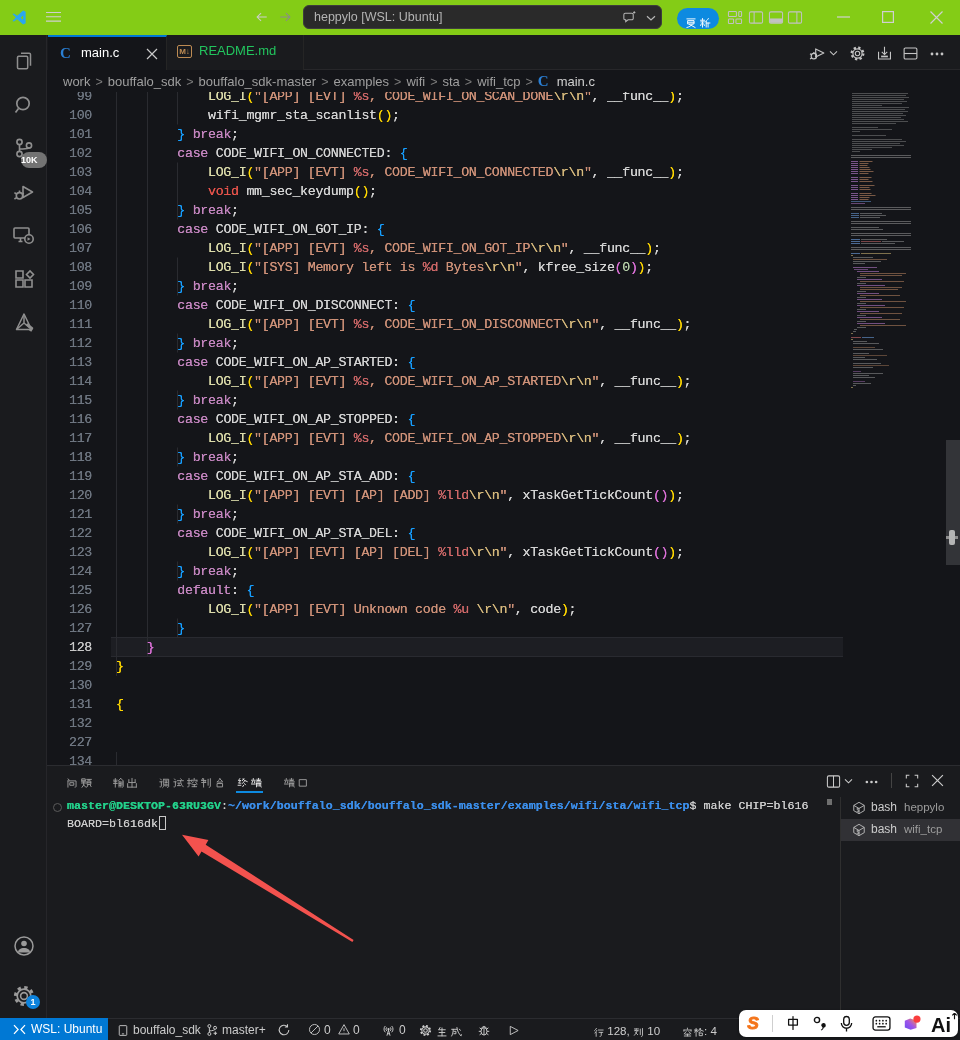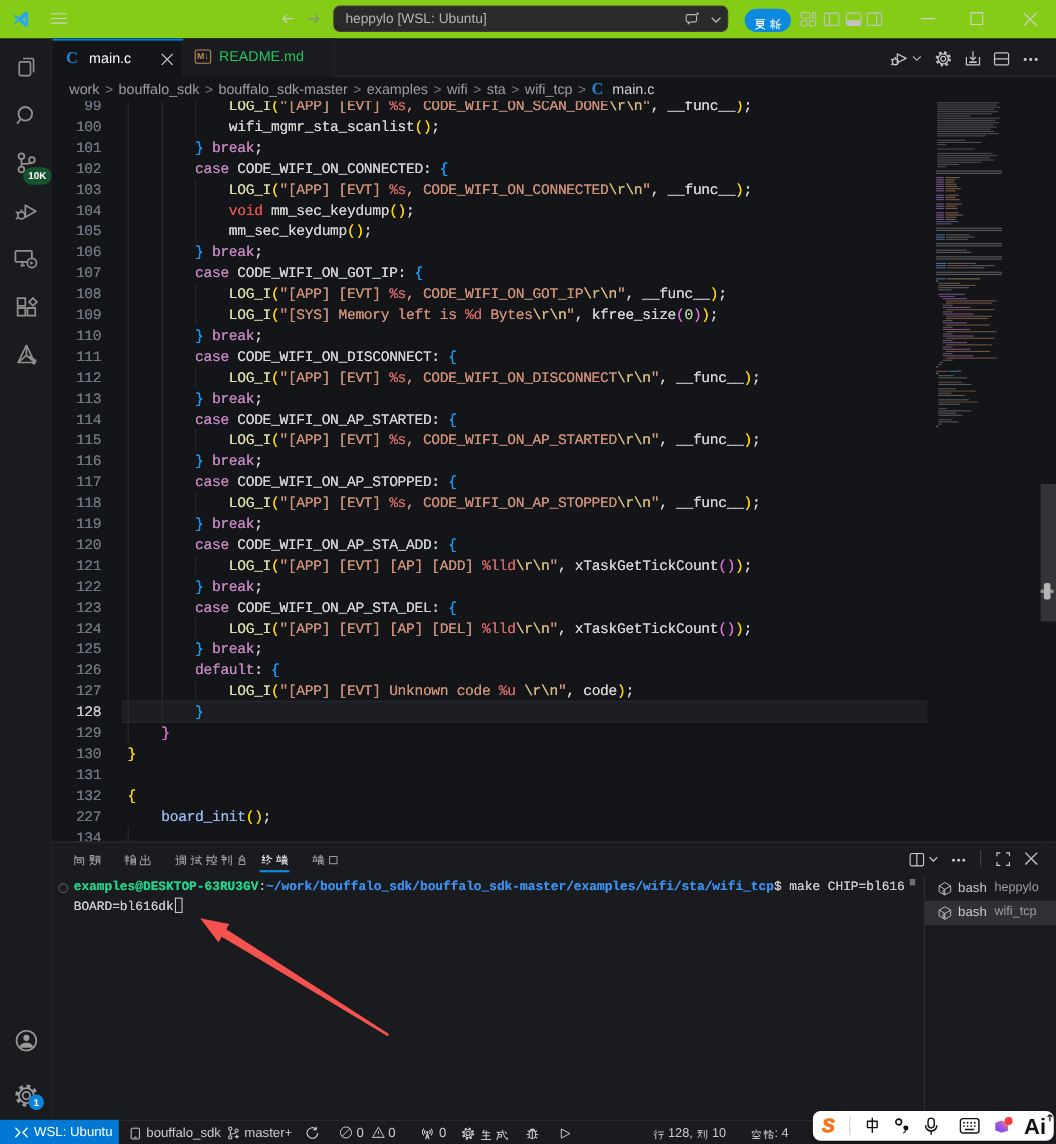--- a/index.html
+++ b/index.html
@@ -158,21 +158,21 @@
         </g>
       </svg>
   <svg class="abs" style="left:12px;top:101px" width="24" height="24" viewBox="0 0 24 24">
         <g stroke="#8f8f8f" stroke-width="1.6" fill="none">
           <circle cx="7.5" cy="6" r="2.6"></circle>
           <circle cx="17" cy="9.5" r="2.6"></circle>
           <circle cx="7.5" cy="18" r="2.6"></circle>
           <path d="M7.5 8.6v6.8M7.5 13c4.5 0 8-0.5 9.5-1"></path>
         </g>
       </svg>
-  <div class="abs" style="left:21px;top:117px;width:26px;height:16px;background:#14532d;border-radius:9px;color:#fff;font-size:9px;font-weight:bold;text-align:center;line-height:16px">10K</div>
+  <div class="abs" style="left:21px;top:117px;width:26px;height:16px;background:#737373;border-radius:9px;color:#fff;font-size:9px;font-weight:bold;line-height:16px">10K</div>
   <svg class="abs" style="left:12px;top:145px" width="24" height="24" viewBox="0 0 24 24">
         <g stroke="#8f8f8f" stroke-width="1.6" fill="none" stroke-linejoin="round">
           <path d="M11 6.5 20.5 12 11 17.5z"></path>
           <circle cx="7.5" cy="15.8" r="3.2"></circle>
           <path d="M7.5 12.6V10.4M4.6 14l-2.2-1.4M4.6 17.6 2.4 19M10.4 14l1.4-0.9"></path>
         </g>
       </svg>
   <svg class="abs" style="left:11px;top:188px" width="25" height="24" viewBox="0 0 24 24">
         <g stroke="#8f8f8f" stroke-width="1.6" fill="none">
           <rect x="2.5" y="5" width="15" height="10" rx="1"></rect>
@@ -313,21 +313,20 @@
 <div class="ln">227</div>
 <div class="ln">134</div>
       </div>
   <div class="abs mono" id="code" style="left:69px;top:-5.5px;font-size:13.3px;letter-spacing:-0.31px">
         <div class="cl"><i class="y">            LOG_I</i><i class="b1">(</i><i class="s">"[APP] [EVT] </i><i class="f">%s</i><i class="s">, CODE_WIFI_ON_SCAN_DONE</i><i class="e">\r\n</i><i class="s">"</i><i class="w">, __func__</i><i class="b1">)</i><i class="w">;</i></div>
 <div class="cl"><i class="w">            wifi_mgmr_sta_scanlist</i><i class="b1">()</i><i class="w">;</i></div>
 <div class="cl"><i class="b3">        }</i><i class="w"> </i><i class="p">break</i><i class="w">;</i></div>
 <div class="cl"><i class="p">        case</i><i class="w"> CODE_WIFI_ON_CONNECTED: </i><i class="b3">{</i></div>
 <div class="cl"><i class="y">            LOG_I</i><i class="b1">(</i><i class="s">"[APP] [EVT] </i><i class="f">%s</i><i class="s">, CODE_WIFI_ON_CONNECTED</i><i class="e">\r\n</i><i class="s">"</i><i class="w">, __func__</i><i class="b1">)</i><i class="w">;</i></div>
 <div class="cl"><i class="r">            void</i><i class="w"> mm_sec_keydump</i><i class="b1">()</i><i class="w">;</i></div>
-<div class="cl"><i class="w">            mm_sec_keydump</i><i class="b1">()</i><i class="w">;</i></div>
 <div class="cl"><i class="b3">        }</i><i class="w"> </i><i class="p">break</i><i class="w">;</i></div>
 <div class="cl"><i class="p">        case</i><i class="w"> CODE_WIFI_ON_GOT_IP: </i><i class="b3">{</i></div>
 <div class="cl"><i class="y">            LOG_I</i><i class="b1">(</i><i class="s">"[APP] [EVT] </i><i class="f">%s</i><i class="s">, CODE_WIFI_ON_GOT_IP</i><i class="e">\r\n</i><i class="s">"</i><i class="w">, __func__</i><i class="b1">)</i><i class="w">;</i></div>
 <div class="cl"><i class="y">            LOG_I</i><i class="b1">(</i><i class="s">"[SYS] Memory left is </i><i class="f">%d</i><i class="s"> Bytes</i><i class="e">\r\n</i><i class="s">"</i><i class="w">, kfree_size</i><i class="b2">(</i><i class="n">0</i><i class="b2">)</i><i class="b1">)</i><i class="w">;</i></div>
 <div class="cl"><i class="b3">        }</i><i class="w"> </i><i class="p">break</i><i class="w">;</i></div>
 <div class="cl"><i class="p">        case</i><i class="w"> CODE_WIFI_ON_DISCONNECT: </i><i class="b3">{</i></div>
 <div class="cl"><i class="y">            LOG_I</i><i class="b1">(</i><i class="s">"[APP] [EVT] </i><i class="f">%s</i><i class="s">, CODE_WIFI_ON_DISCONNECT</i><i class="e">\r\n</i><i class="s">"</i><i class="w">, __func__</i><i class="b1">)</i><i class="w">;</i></div>
 <div class="cl"><i class="b3">        }</i><i class="w"> </i><i class="p">break</i><i class="w">;</i></div>
 <div class="cl"><i class="p">        case</i><i class="w"> CODE_WIFI_ON_AP_STARTED: </i><i class="b3">{</i></div>
 <div class="cl"><i class="y">            LOG_I</i><i class="b1">(</i><i class="s">"[APP] [EVT] </i><i class="f">%s</i><i class="s">, CODE_WIFI_ON_AP_STARTED</i><i class="e">\r\n</i><i class="s">"</i><i class="w">, __func__</i><i class="b1">)</i><i class="w">;</i></div>
@@ -341,21 +340,20 @@
 <div class="cl"><i class="p">        case</i><i class="w"> CODE_WIFI_ON_AP_STA_DEL: </i><i class="b3">{</i></div>
 <div class="cl"><i class="y">            LOG_I</i><i class="b1">(</i><i class="s">"[APP] [EVT] [AP] [DEL] </i><i class="f">%lld</i><i class="e">\r\n</i><i class="s">"</i><i class="w">, xTaskGetTickCount</i><i class="b2">()</i><i class="b1">)</i><i class="w">;</i></div>
 <div class="cl"><i class="b3">        }</i><i class="w"> </i><i class="p">break</i><i class="w">;</i></div>
 <div class="cl"><i class="p">        default</i><i class="w">: </i><i class="b3">{</i></div>
 <div class="cl"><i class="y">            LOG_I</i><i class="b1">(</i><i class="s">"[APP] [EVT] Unknown code </i><i class="f">%u</i><i class="s"> </i><i class="e">\r\n</i><i class="s">"</i><i class="w">, code</i><i class="b1">)</i><i class="w">;</i></div>
 <div class="cl"><i class="b3">        }</i></div>
 <div class="cl"><i class="b2">    }</i></div>
 <div class="cl"><i class="b1">}</i></div>
 <div class="cl"></div>
 <div class="cl"><i class="b1">{</i></div>
-<div class="cl"><i class="fn2">    board_init</i><i class="b1">()</i><i class="w">;</i></div>
       </div>
 
   <div class="abs" style="left:799px;top:0;width:100px;height:673px;background:#141519"></div>
   <svg class="abs" style="left:0px;top:0" width="913" height="673">
         <rect x="805.0" y="1.0" width="56.0" height="1.0" fill="#9a9a9a" fill-opacity="0.42"></rect>
         <rect x="805.0" y="3.0" width="54.0" height="1.0" fill="#9a9a9a" fill-opacity="0.42"></rect>
         <rect x="805.0" y="5.0" width="57.0" height="1.0" fill="#9a9a9a" fill-opacity="0.42"></rect>
         <rect x="805.0" y="7.0" width="52.0" height="1.0" fill="#9a9a9a" fill-opacity="0.42"></rect>
         <rect x="805.0" y="9.0" width="55.0" height="1.0" fill="#9a9a9a" fill-opacity="0.42"></rect>
         <rect x="805.0" y="11.0" width="50.0" height="1.0" fill="#9a9a9a" fill-opacity="0.42"></rect>
@@ -581,21 +579,21 @@
   <svg class="abs" style="left:858px;top:8px" width="14" height="14" viewBox="0 0 16 16">
         <g stroke="#cccccc" stroke-width="1.2" fill="none">
           <path d="M1.5 5V1.5H5M11 1.5h3.5V5M14.5 11v3.5H11M5 14.5H1.5V11"></path>
         </g>
       </svg>
   <svg class="abs" style="left:884px;top:8px" width="13" height="13" viewBox="0 0 12 12">
         <path stroke="#cccccc" stroke-width="1.1" d="M1 1l10 10M11 1 1 11"></path>
       </svg>
 
   <div class="abs" style="left:6px;top:37px;width:9px;height:9px;border:1.2px solid #5a5a5a;border-radius:50%"></div>
-  <div class="abs mono" style="left:20px;top:31px;font-size:11.67px;line-height:18px;white-space:pre;color:#cccccc"><span style="color:#23d18b;font-weight:bold">examples@DESKTOP-63RU3GV</span>:<span style="color:#3b8eea;font-weight:bold">~/work/bouffalo_sdk/bouffalo_sdk-master/examples/wifi/sta/wifi_tcp</span>$ make CHIP=bl616
+  <div class="abs mono" style="left:20px;top:31px;font-size:11.67px;line-height:18px;white-space:pre;color:#cccccc"><span style="color:#23d18b;font-weight:bold">master@DESKTOP-63RU3GV</span>:<span style="color:#3b8eea;font-weight:bold">~/work/bouffalo_sdk/bouffalo_sdk-master/examples/wifi/sta/wifi_tcp</span>$ make CHIP=bl616
 BOARD=bl616dk<span style="display:inline-block;width:7px;height:14px;border:1px solid #c8c8c8;vertical-align:-3px;margin-left:1px"></span></div>
 
   <div class="abs" style="left:780px;top:33px;width:5px;height:6px;background:#6f6f6f"></div>
   <div class="abs" style="left:793px;top:31px;width:1px;height:222px;background:#2f2f2f"></div>
 
   <div class="abs" style="left:794px;top:53px;width:119px;height:22px;background:#313135"></div>
   <div class="abs" style="left:805px;top:35px;width:14px;height:14px">
     <svg width="14" height="14" viewBox="0 0 16 16">
           <g stroke="#c0c0c0" stroke-width="1" fill="none">
             <path d="M8 1.5 14 5v6L8 14.5 2 11V5z"></path>

